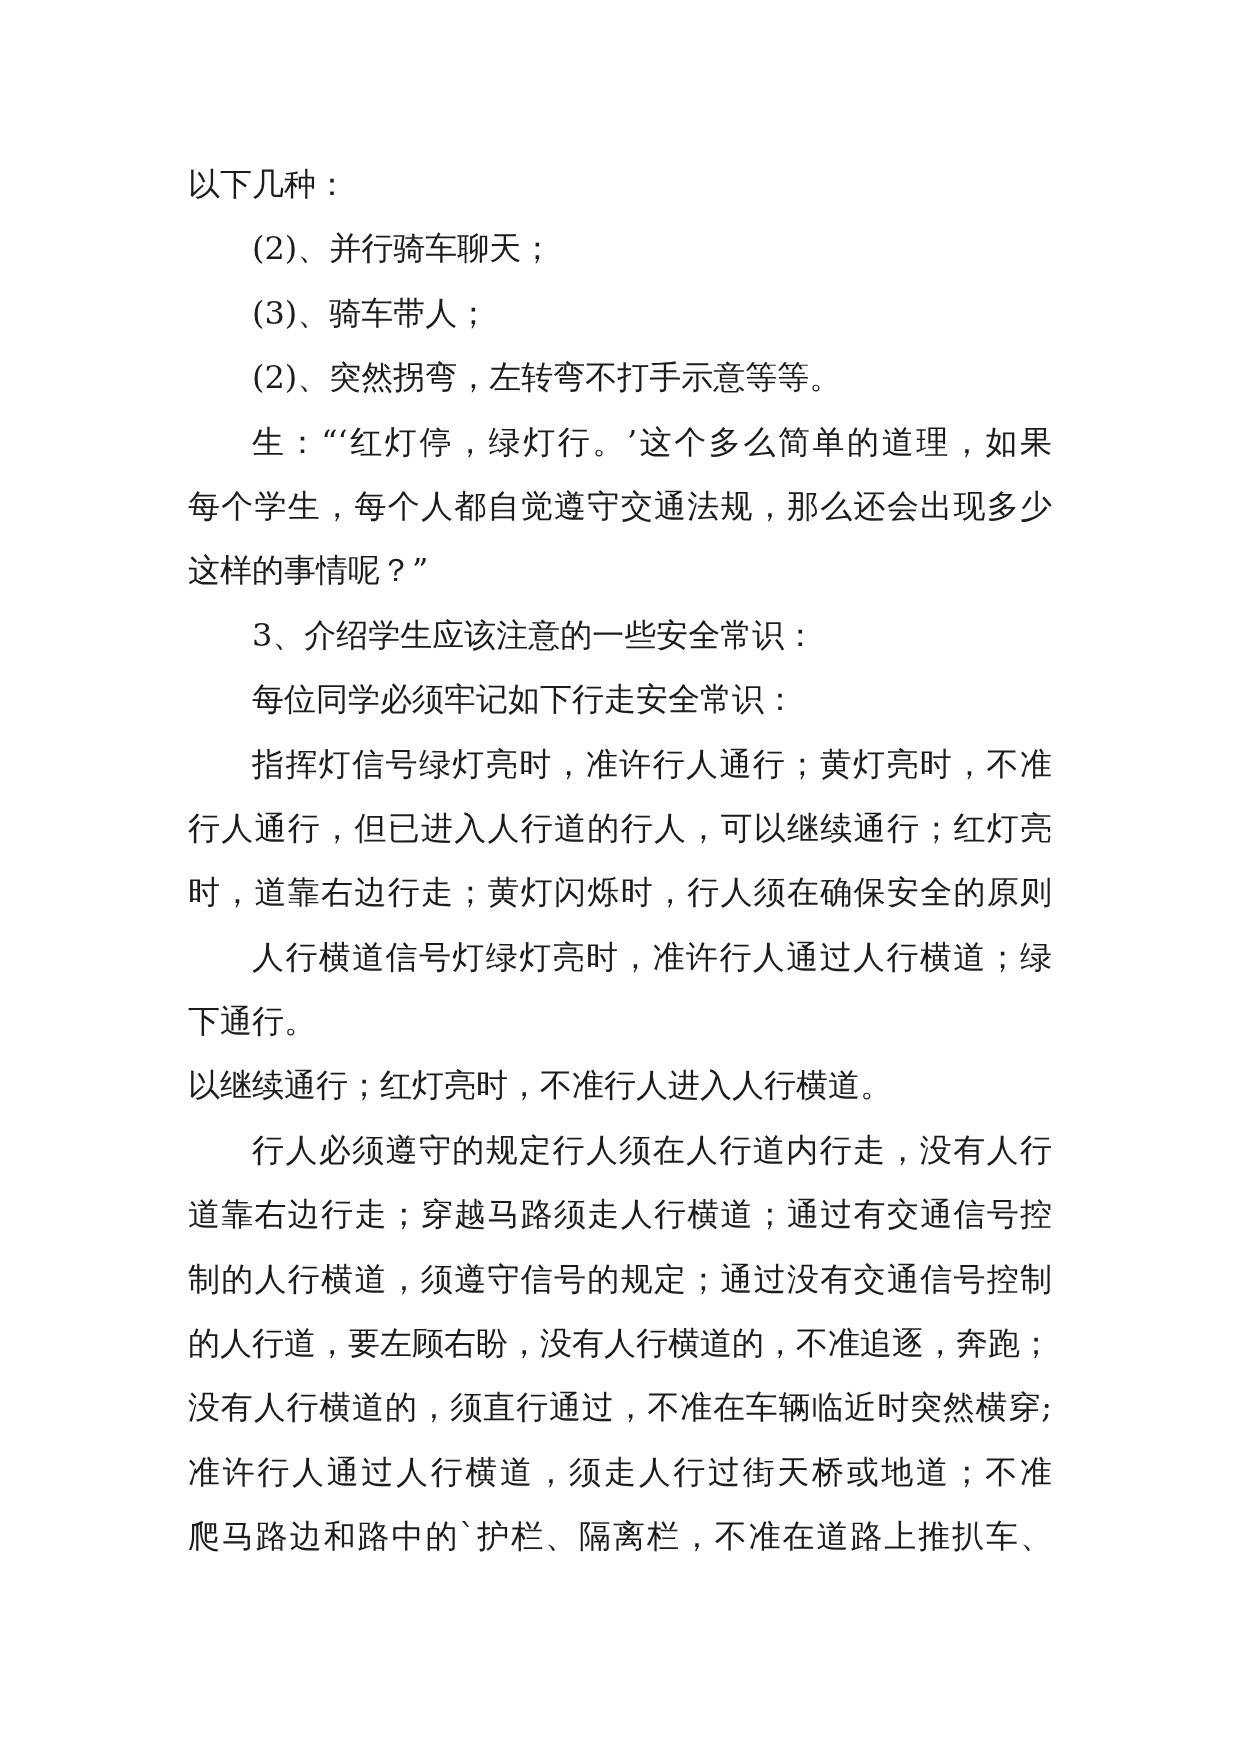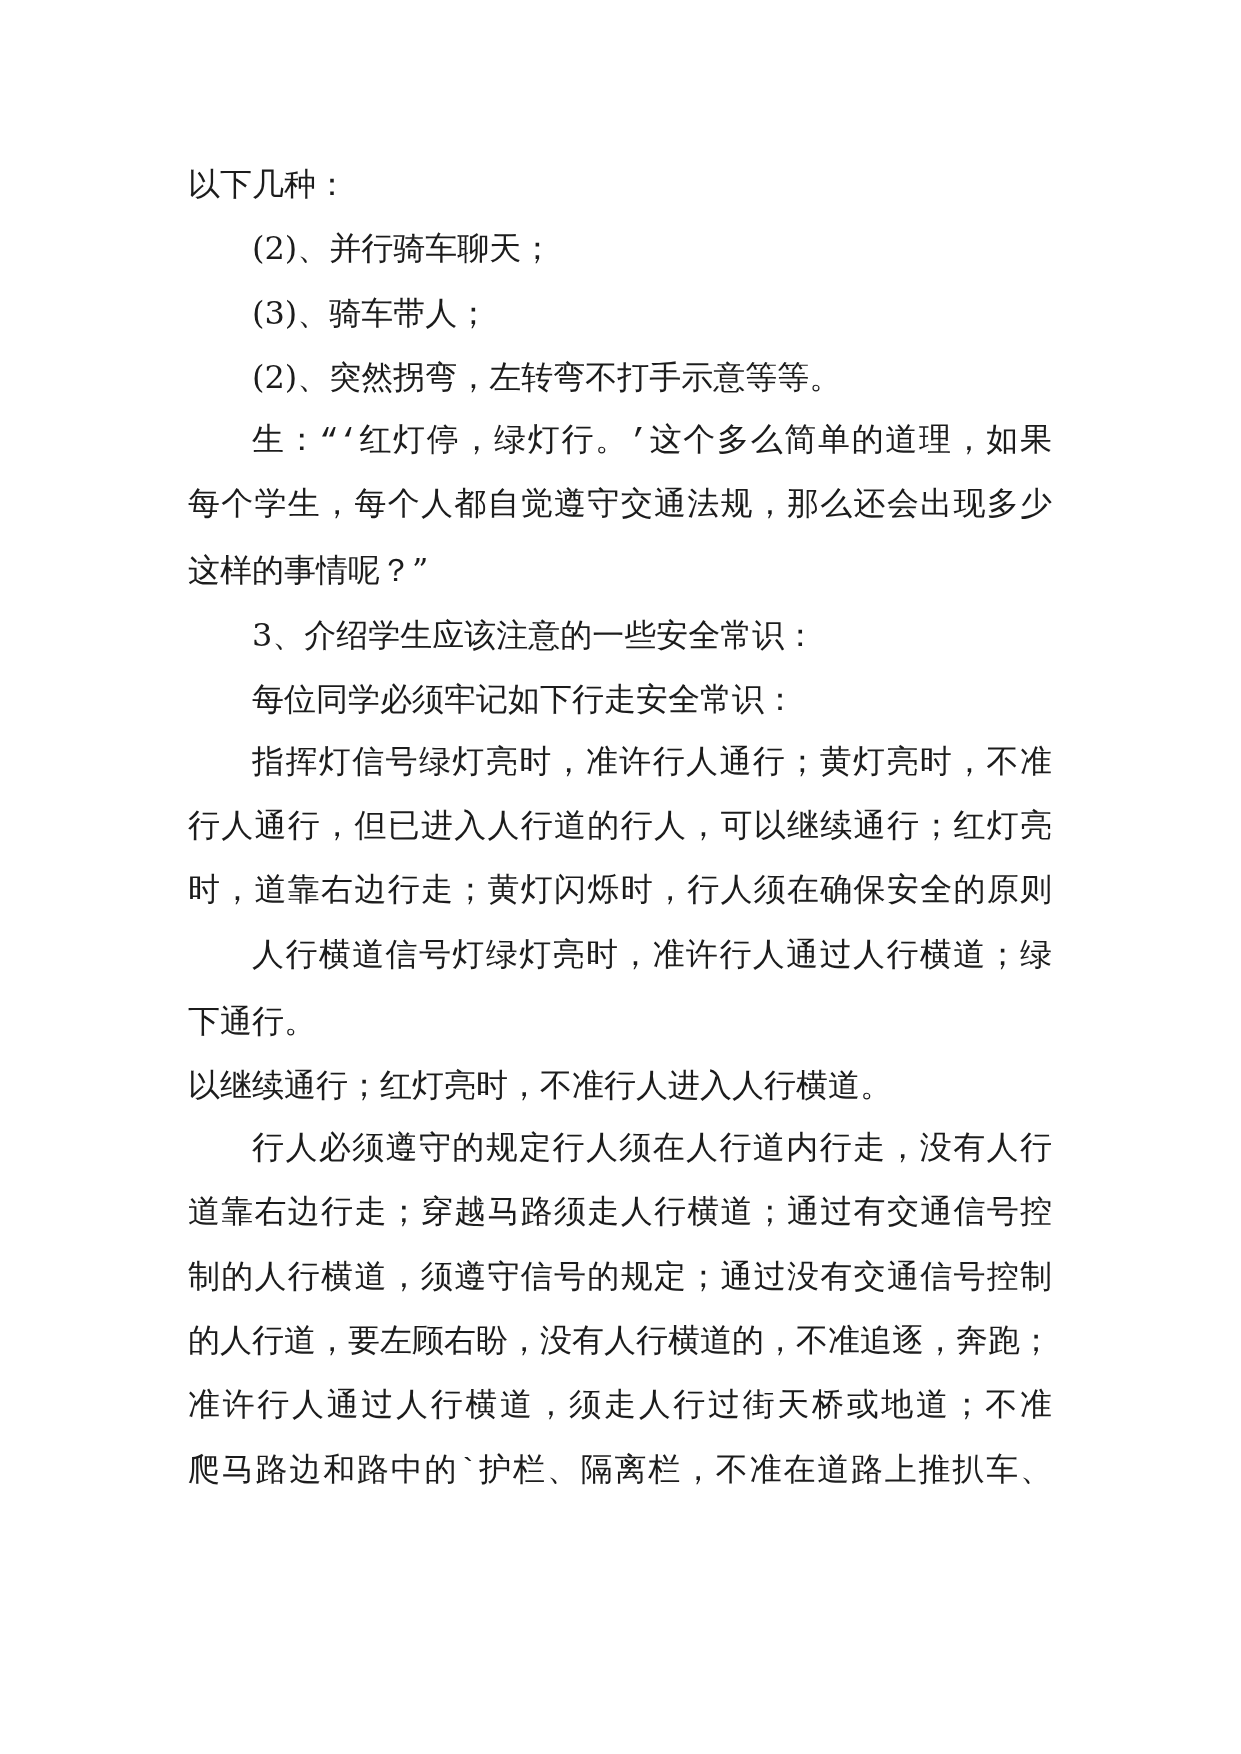--- a/index.html
+++ b/index.html
@@ -33,21 +33,20 @@
     height: 64.4px;
     line-height: 64.4px;
     font-size: 32px;
     white-space: nowrap;
     text-align: left;
   }
   .line.justify {
     white-space: normal;
     text-align: justify;
     text-align-last: justify;
-    font-family: Liberation Mono, monospace;
   }
   .line.indent {
     text-indent: 64px;
   }
 </style>
 </head>
 <body style="background: rgb(255, 255, 255);">
 
 <div class="page">
   <div class="text-block" style="color: rgb(28, 28, 28);">
@@ -63,16 +62,17 @@
       <div class="line indent justify">指挥灯信号绿灯亮时，准许行人通行；黄灯亮时，不准</div>
       <div class="line justify">行人通行，但已进入人行道的行人，可以继续通行；红灯亮</div>
       <div class="line justify">时，道靠右边行走；黄灯闪烁时，行人须在确保安全的原则</div>
       <div class="line indent justify">人行横道信号灯绿灯亮时，准许行人通过人行横道；绿</div>
       <div class="line">下通行。</div>
       <div class="line">以继续通行；红灯亮时，不准行人进入人行横道。</div>
       <div class="line indent justify">行人必须遵守的规定行人须在人行道内行走，没有人行</div>
       <div class="line justify">道靠右边行走；穿越马路须走人行横道；通过有交通信号控</div>
       <div class="line justify">制的人行横道，须遵守信号的规定；通过没有交通信号控制</div>
       <div class="line justify">的人行道，要左顾右盼，没有人行横道的，不准追逐，奔跑；</div>
+      <div class="line justify">没有人行横道的，须直行通过，不准在车辆临近时突然横穿;</div>
       <div class="line justify">准许行人通过人行横道，须走人行过街天桥或地道；不准</div>
       <div class="line justify">爬马路边和路中的`护栏、隔离栏，不准在道路上推扒车、</div>
     </div>
 </div>
 
 </body></html>

